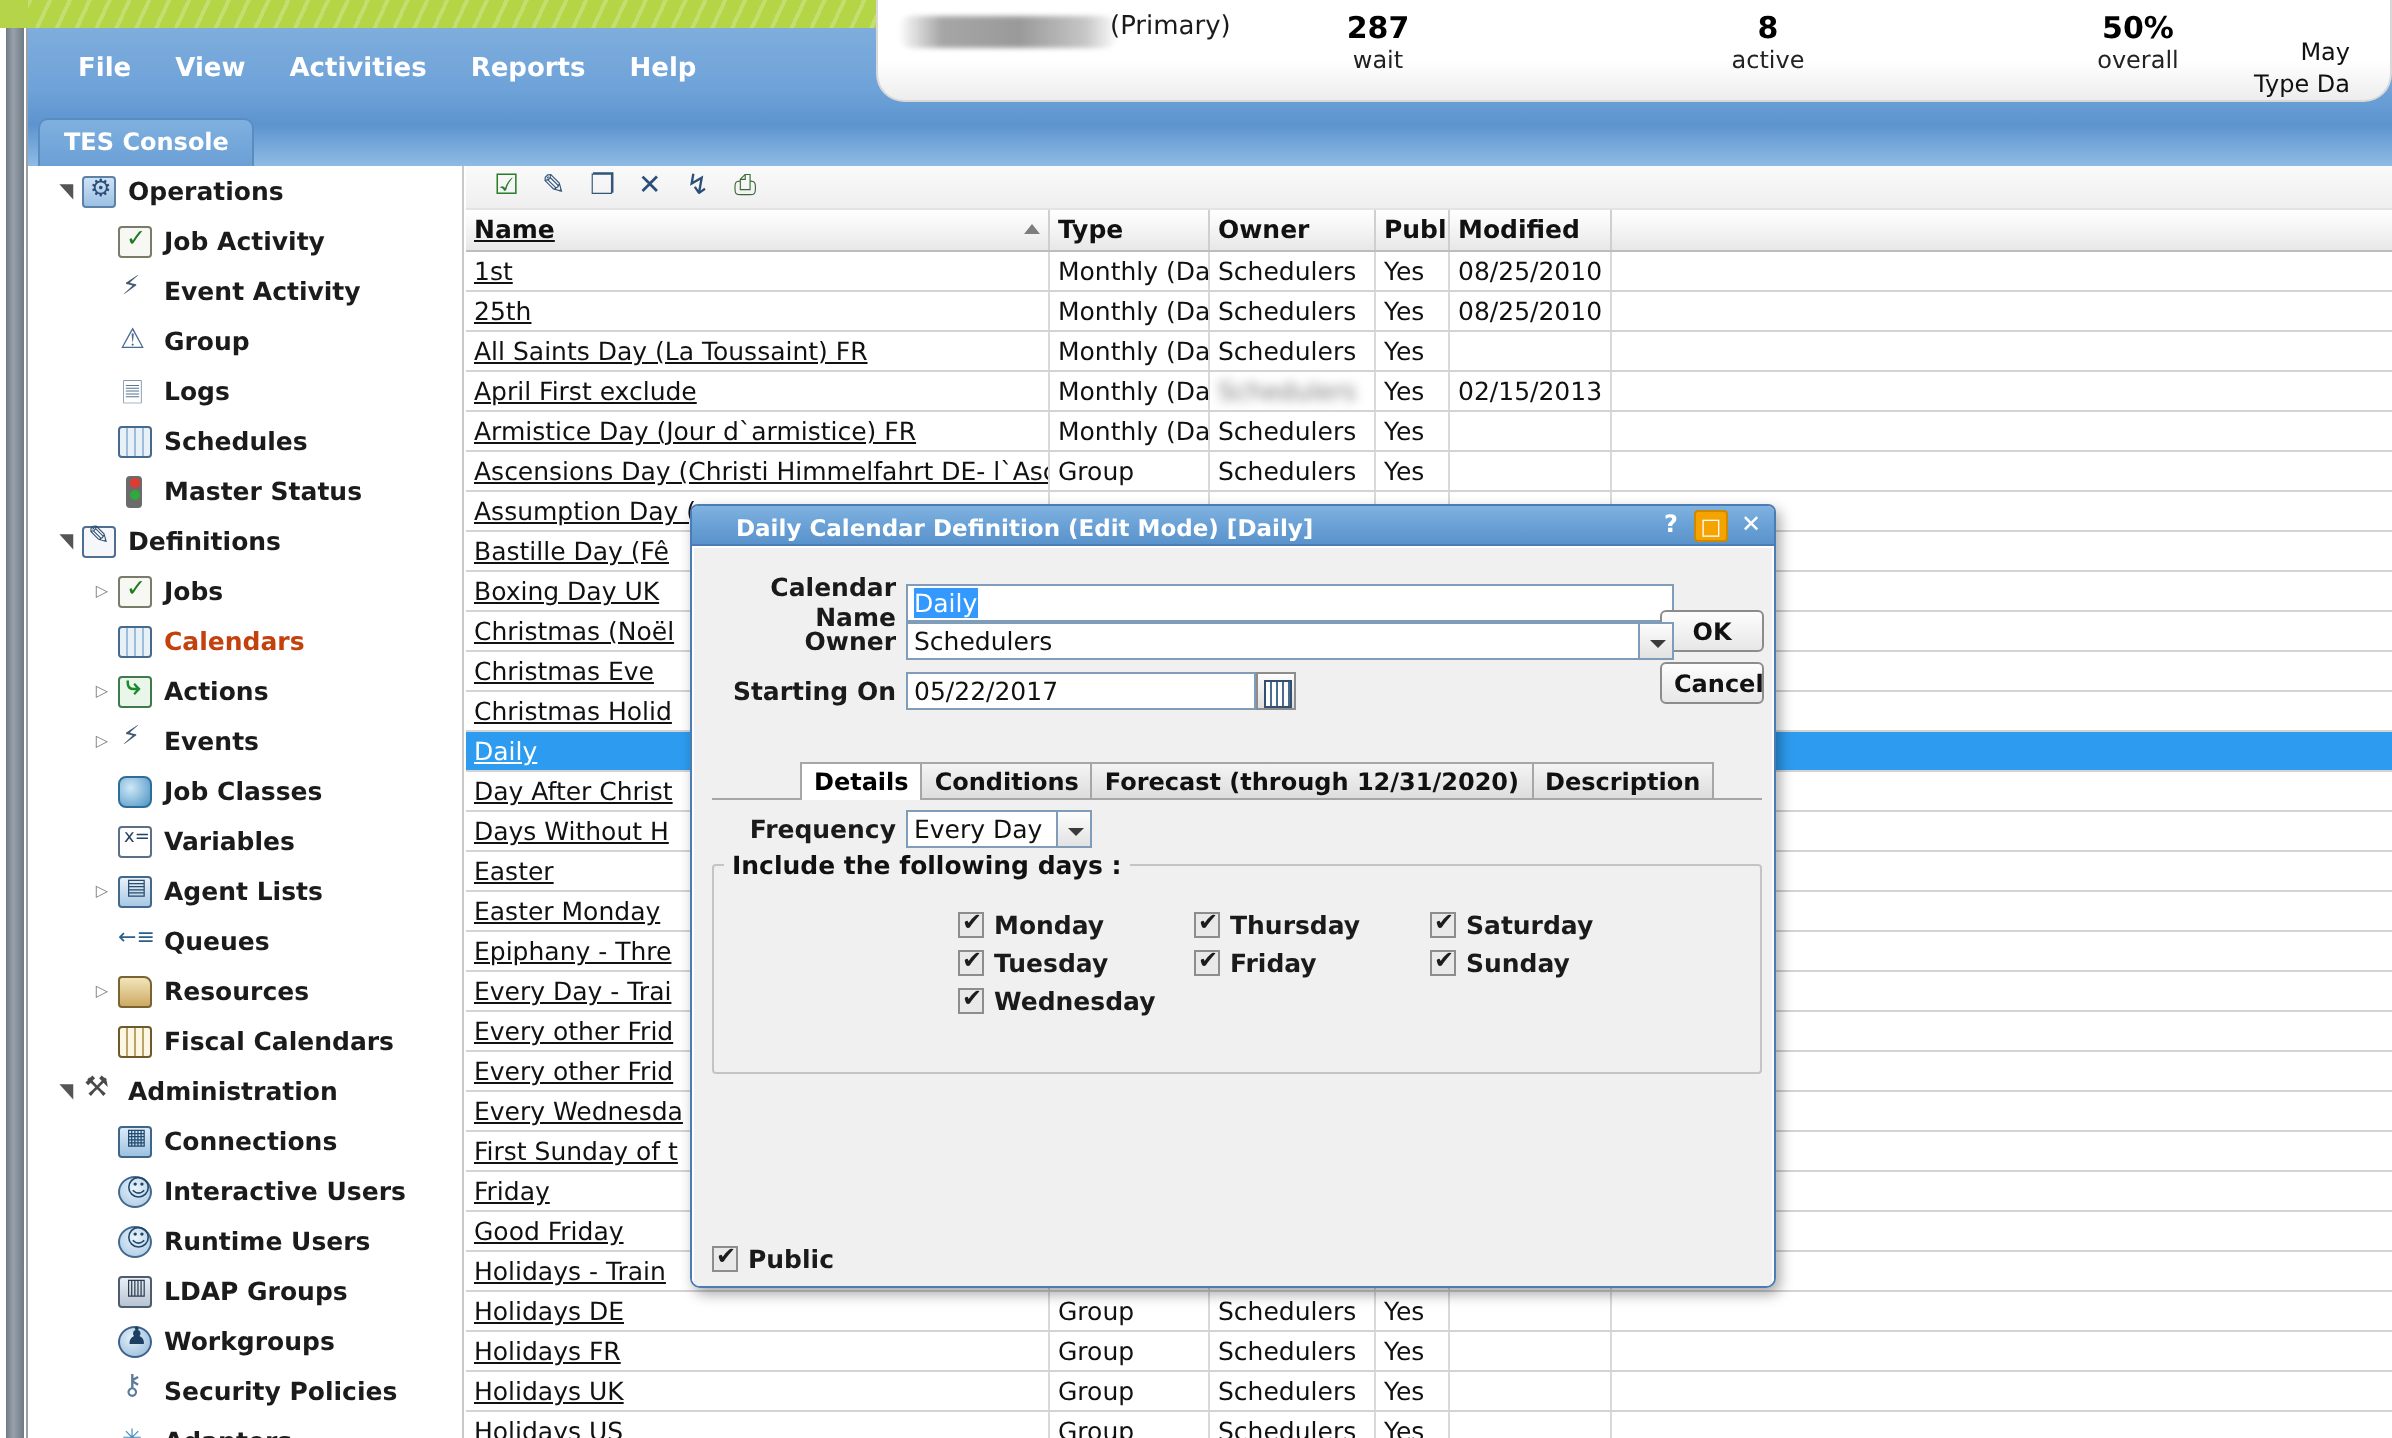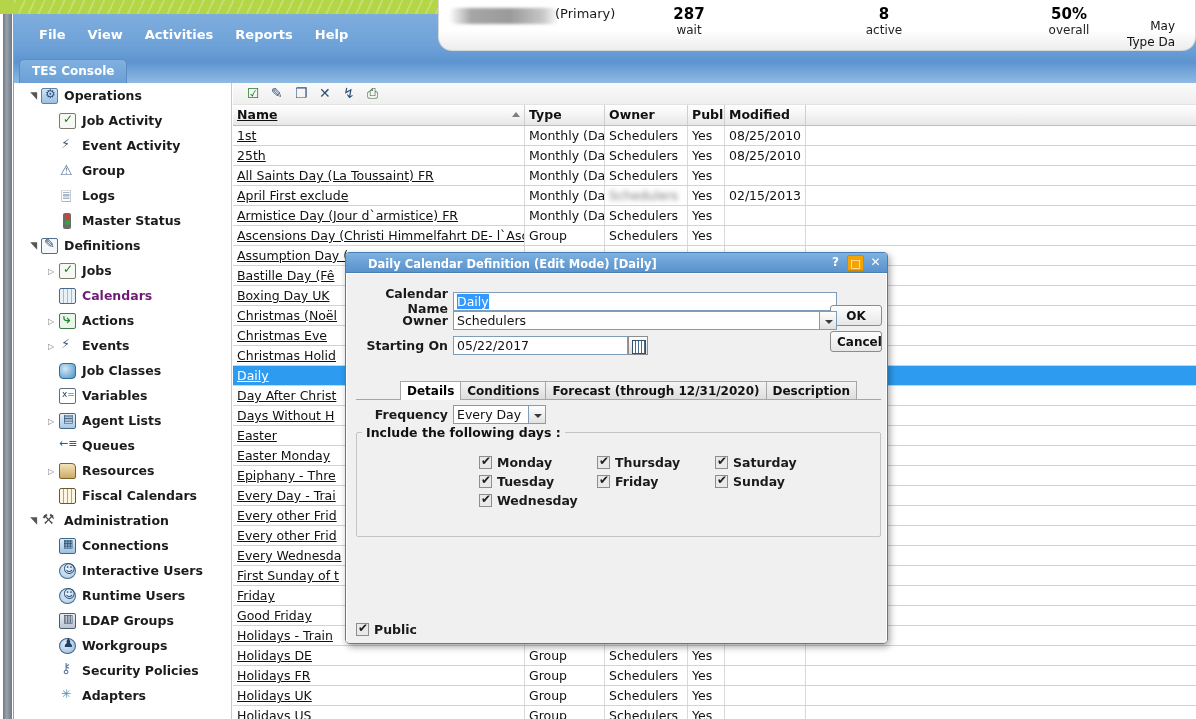--- a/index.html
+++ b/index.html
@@ -67,21 +67,21 @@
   
   .sidebar { position: absolute; left: 0; top: 83px; width: 218px; height: 636px;
     background: #ffffff; border-right: 1px solid #c8c8c8; overflow: hidden; }
   .tnode { position: relative; display: flex; align-items: center; height: 25px;
     padding-left: 0; white-space: nowrap; cursor: default; }
   .tw { width: 14px; text-align: center; color: #6b6b6b; font-size: 9px; flex: 0 0 14px; }
   .tw.open::before { content: "\25E2"; display: inline-block; transform: rotate(-90deg) scaleX(1.1); color: #555; }
   .tw.closed::before { content: "\25B7"; color: #7d7d7d; font-size: 8px; }
   .ticon { width: 20px; height: 18px; flex: 0 0 20px; position: relative; margin-right: 4px; }
   .tlabel { font-size: 12.5px; font-weight: bold; color: #1b1b1b; }
-  .tlabel.sel { color: #701a75; }
+  .tlabel.sel { color: #c2410c; }
   .lvl0 { padding-left: 12px; }
   .lvl1 { padding-left: 30px; }
 
   
   .ico { position: absolute; left: 1px; top: 1px; width: 17px; height: 16px; border-radius: 2px; }
   .ico.gear { background: linear-gradient(180deg,#cfe2f5,#9cc0e4); border: 1px solid #5d82a8; }
   .ico.gear::after { content: "\2699"; position: absolute; left: 3px; top: -2px; font-size: 12px; color: #2c4f78; }
   .ico.clip { background: #f7f7f4; border: 1px solid #7b7b6a; }
   .ico.clip::after { content: "\2713"; position: absolute; left: 3px; top: -2px; font-size: 12px; color: #1e7a1e; font-weight: bold; }
   .ico.bolt::after { content: "\26A1"; position: absolute; left: 2px; top: -2px; font-size: 13px; color: #445a73; }
@@ -293,20 +293,27 @@
         <div class="tnode lvl1">
           <div class="tw "></div>
           <div class="ticon">
             <div class="ico logs"></div>
           </div>
           <div class="tlabel">Logs</div>
         </div>
         <div class="tnode lvl1">
           <div class="tw "></div>
           <div class="ticon">
+            <div class="ico cal"></div>
+          </div>
+          <div class="tlabel">Schedules</div>
+        </div>
+        <div class="tnode lvl1">
+          <div class="tw "></div>
+          <div class="ticon">
             <div class="ico light"></div>
           </div>
           <div class="tlabel">Master Status</div>
         </div>
         <div class="tnode lvl0">
           <div class="tw open"></div>
           <div class="ticon">
             <div class="ico defs"></div>
           </div>
           <div class="tlabel">Definitions</div>

